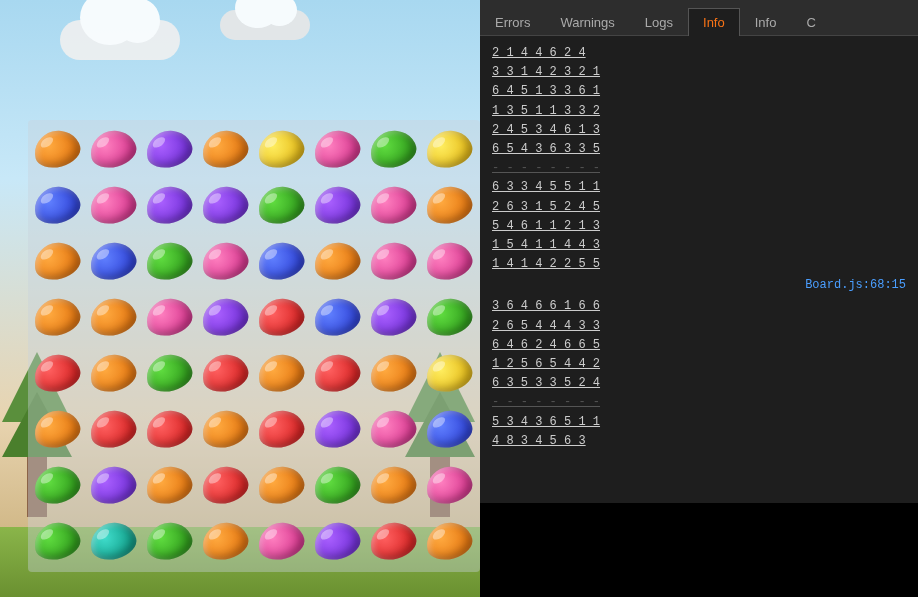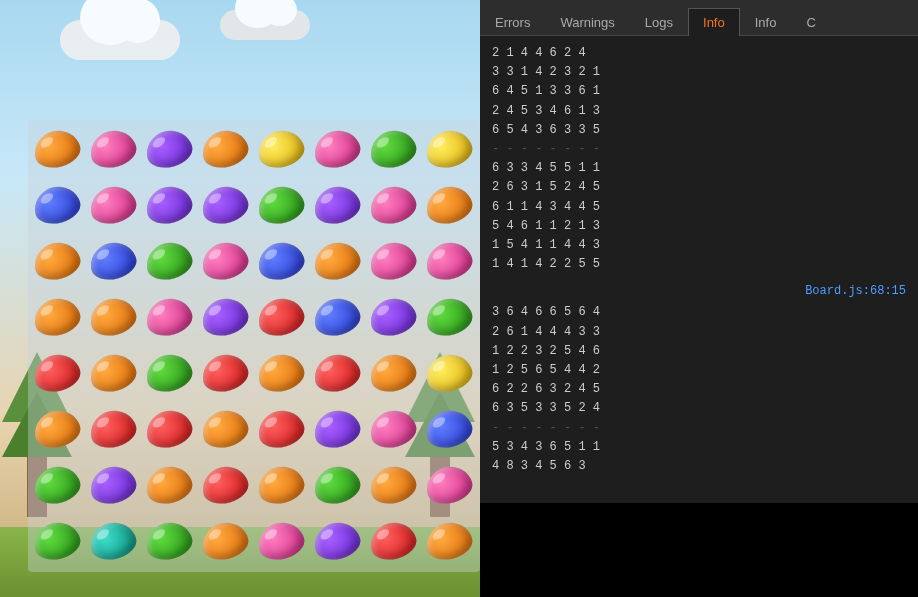--- a/index.html
+++ b/index.html
@@ -200,20 +200,21 @@
       padding: 8px 12px;
       color: #ccc;
       font-size: 12px;
       line-height: 1.6;
       font-family: 'Courier New', Courier, monospace;
     }
 
     .console-line {
       white-space: pre;
       display: block;
+      text-decoration: underline;
     }
 
     .console-separator {
       color: #555;
     }
 
     .console-link {
       color: #4a9eff;
       float: right;
     }
@@ -442,38 +443,37 @@
     <div class="console-tab">Warnings</div>
     <div class="console-tab">Logs</div>
     <div class="console-tab active">Info</div>
     <div class="console-tab">Info</div>
     <div class="console-tab">C</div>
   </div>
   <div id="console-output">
   <span class="console-line">2 1 4 4 6 2 4</span>
       <span class="console-line">3 3 1 4 2 3 2 1</span>
       <span class="console-line">6 4 5 1 3 3 6 1</span>
+      <span class="console-line">1 3 5 1 1 3 3 2</span>
       <span class="console-line">2 4 5 3 4 6 1 3</span>
       <span class="console-line">6 5 4 3 6 3 3 5</span>
       <span class="console-line console-separator">- - - - - - - -</span>
       <span class="console-line"></span>
       <span class="console-line">6 3 3 4 5 5 1 1</span>
       <span class="console-line">2 6 3 1 5 2 4 5</span>
-      <span class="console-line">6 1 1 4 3 4 4 5</span>
       <span class="console-line">5 4 6 1 1 2 1 3</span>
       <span class="console-line">1 5 4 1 1 4 4 3</span>
       <span class="console-line">1 4 1 4 2 2 5 5</span>
-      <div style="display: flex; justify-content: flex-end; padding: 2px 0px; margin-top: 6px;">
+      <div style="display: flex; justify-content: flex-end; padding: 2px 0px;">
         <span class="console-link">Board.js:68:15</span>
       </div>
       <span class="console-line"></span>
-      <span class="console-line">3 6 4 6 6 5 6 4</span>
-      <span class="console-line">2 6 1 4 4 4 3 3</span>
-      <span class="console-line">1 2 2 3 2 5 4 6</span>
+      <span class="console-line">3 6 4 6 6 1 6 6</span>
+      <span class="console-line">2 6 5 4 4 4 3 3</span>
+      <span class="console-line">6 4 6 2 4 6 6 5</span>
       <span class="console-line">1 2 5 6 5 4 4 2</span>
-      <span class="console-line">6 2 2 6 3 2 4 5</span>
       <span class="console-line">6 3 5 3 3 5 2 4</span>
       <span class="console-line console-separator">- - - - - - - -</span>
       <span class="console-line"></span>
       <span class="console-line">5 3 4 3 6 5 1 1</span>
       <span class="console-line">4 8 3 4 5 6 3</span>
     </div>
 </div>
 
 </body></html>

